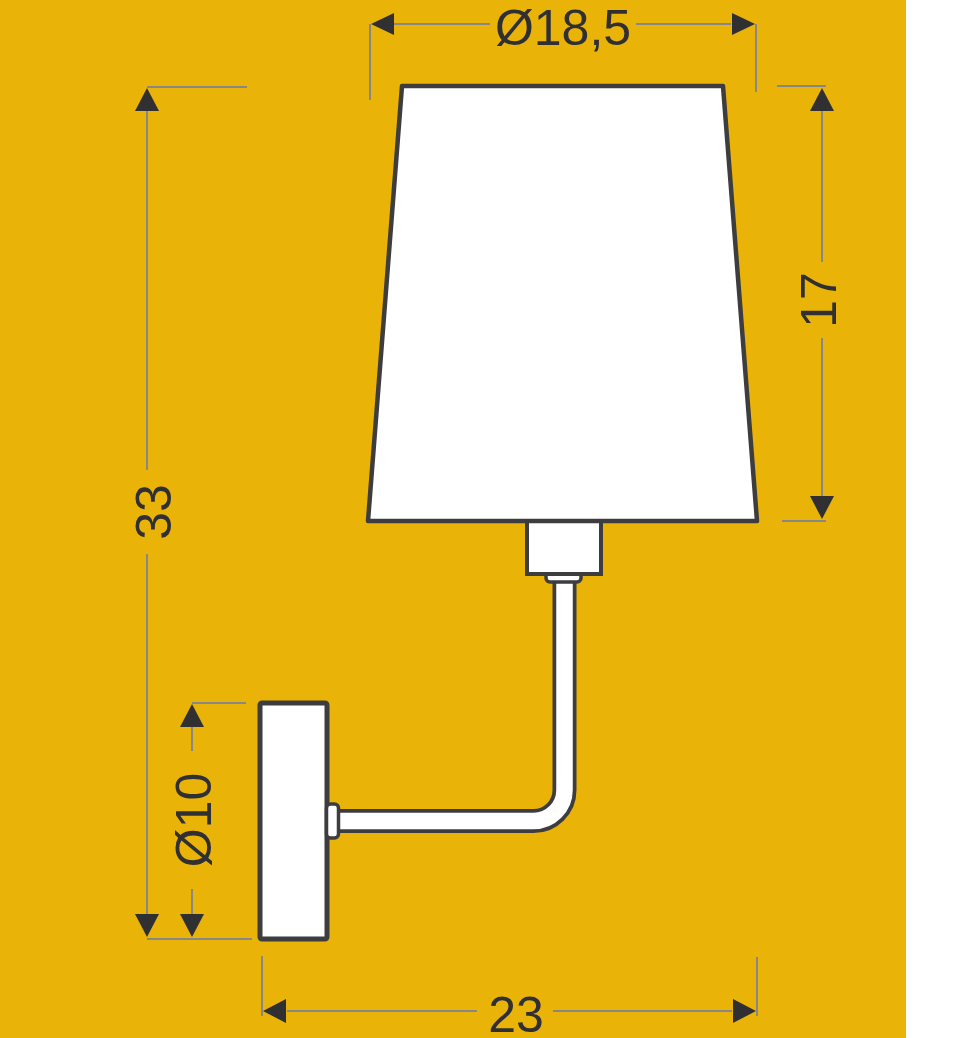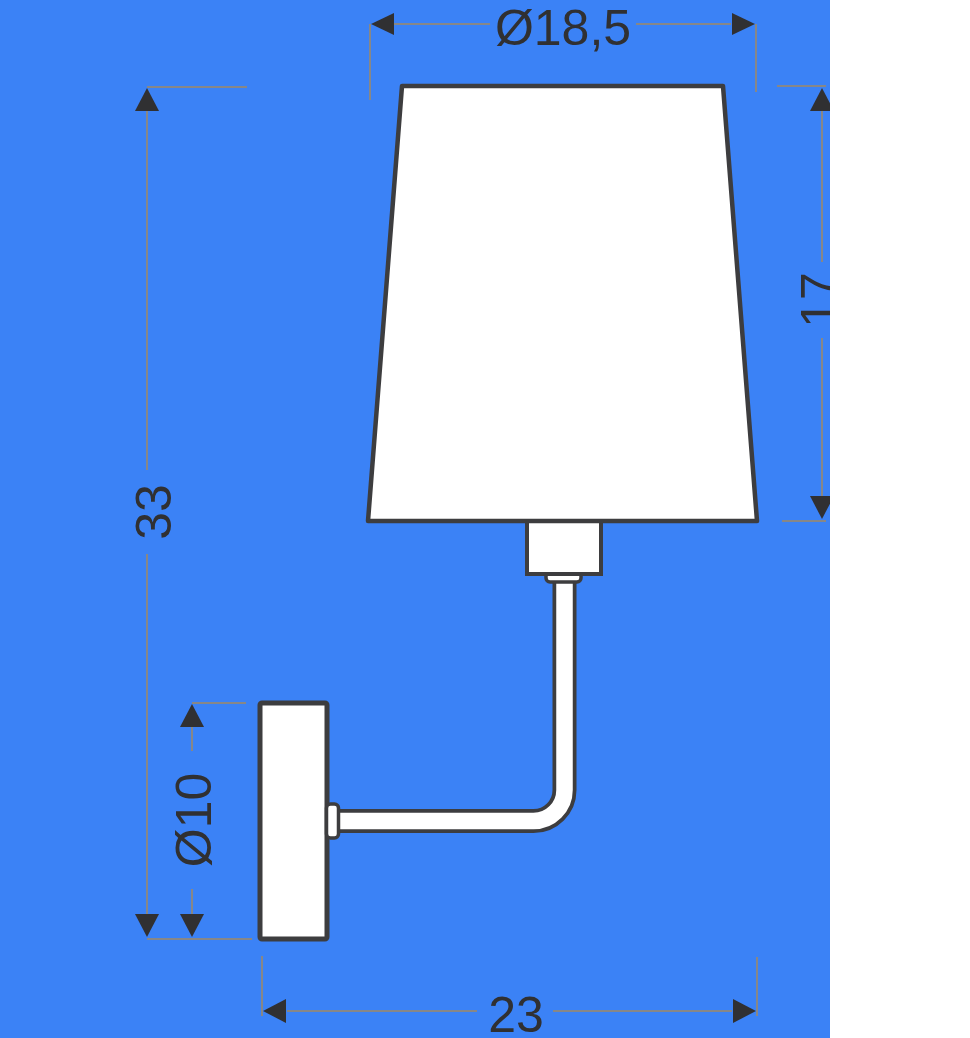--- a/index.html
+++ b/index.html
@@ -3,23 +3,23 @@
 <meta charset="utf-8">
 <style>
   html, body {
     margin: 0;
     padding: 0;
     background: #ffffff;
     font-family: "Liberation Sans", sans-serif;
   }
   .canvas {
     position: relative;
-    width: 830px;
+    width: 906px;
     height: 1038px;
-    background: #3b82f6;
+    background: #eab308;
     overflow: hidden;
   }
   .canvas svg {
     position: absolute;
     left: 0;
     top: 0;
     width: 970px;
     height: 1038px;
   }
   .dim-text {

